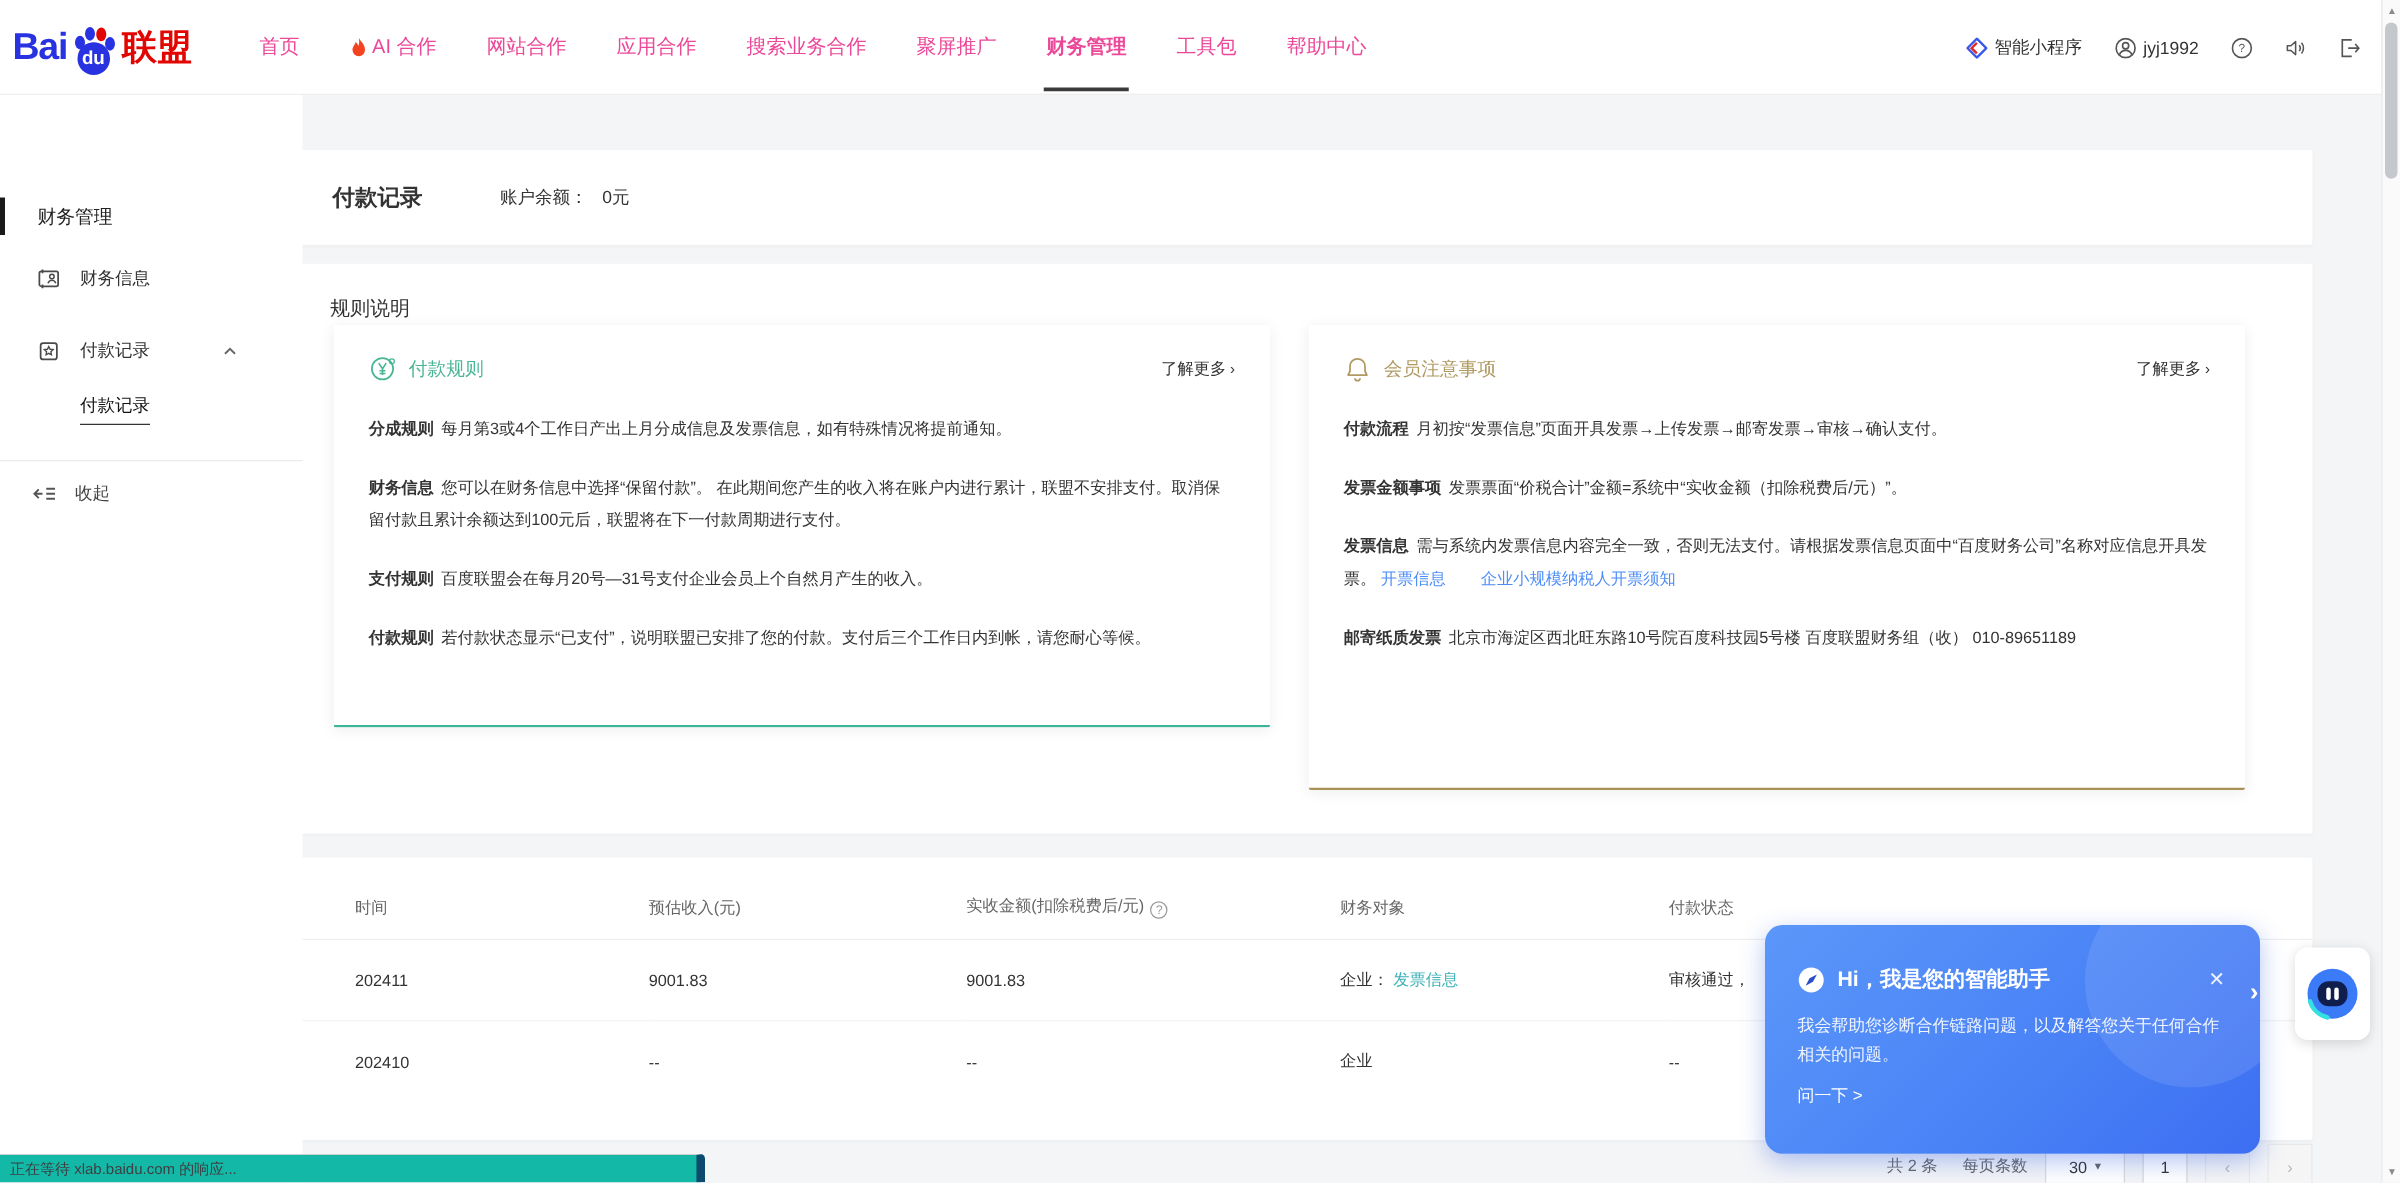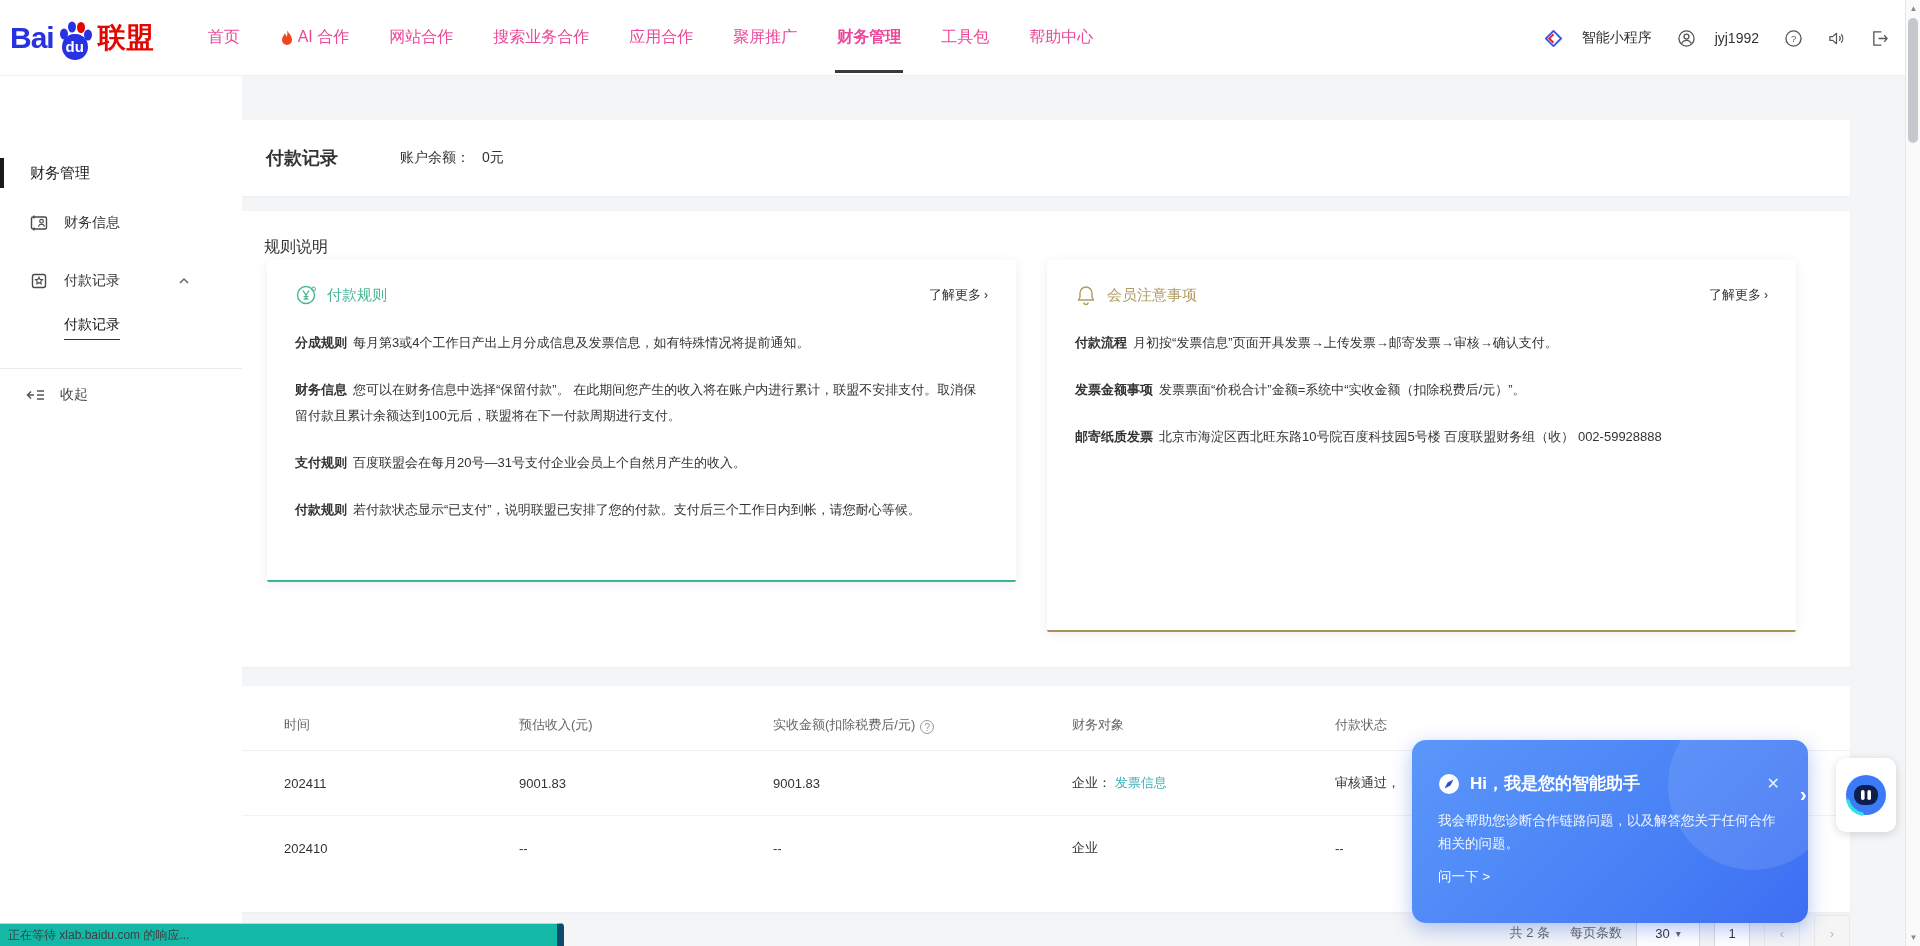--- a/index.html
+++ b/index.html
@@ -13,21 +13,21 @@
   .logo .bai { font-size:30px; font-weight:bold; color:#2932e1; letter-spacing:-1px; }
   .logo .paw { position:relative; width:40px; height:40px; margin:0 1px; }
   .logo .du { position:absolute; left:7px; top:16px; font-size:15px; font-weight:bold; color:#fff; background:#2932e1; border-radius:50%; width:26px; height:26px; line-height:26px; text-align:center; }
   .logo .union { font-size:28px; font-weight:bold; color:#e10601; margin-left:2px; }
   .nav { display:flex; height:76px; margin-left:34px; }
   .nav-item { display:flex; align-items:center; padding:0 20px; font-size:16px; color:#ec4899; cursor:pointer; position:relative; white-space:nowrap; }
   .nav-item.active { font-weight:bold; }
   .nav-item.active::after { content:""; position:absolute; left:18px; right:18px; bottom:3px; height:3px; background:#3a3a3a; }
   .flame { width:14px; height:16px; margin-right:4px; }
   .topbar-right { position:absolute; right:32px; top:0; height:76px; display:flex; align-items:center; gap:26px; }
-  .tr-item { display:flex; align-items:center; gap:20px; font-size:14px; color:#333; cursor:pointer; }
+  .tr-item { display:flex; align-items:center; gap:6px; font-size:14px; color:#333; cursor:pointer; }
   .icon16 { width:17px; height:17px; display:inline-block; }
 
   
   .scrollbar { position:absolute; right:0; top:0; width:15px; height:946px; background:#fafafa; border-left:1px solid #e7e7e7; z-index:60; }
   .sb-arrow { position:absolute; left:0; width:15px; height:15px; font-size:8px; color:#8a8a8a; text-align:center; line-height:15px; }
   .sb-thumb { position:absolute; left:2px; top:18px; width:10px; height:125px; background:#c4c7cc; border-radius:5px; }
 
   
   .sidebar { position:absolute; left:0; top:76px; width:242px; height:870px; background:#fff; z-index:10; }
   .side-title { position:relative; display:flex; align-items:center; height:34px; margin-top:80px; padding-left:30px; font-size:15px; font-weight:500; color:#222; }
@@ -128,24 +128,24 @@
       <div class="nav-item">
         <svg class="flame" viewBox="0 0 14 16">
             <path d="M7 0C8 3 12 5 12 10a5 5 0 0 1-10 0C2 7 4 6 4.5 3.5 5.7 4.6 6.4 5.4 6.5 7 7.5 5.5 7.6 2.5 7 0z" fill="#f3431f"></path>
           </svg>
         <span>AI 合作</span>
       </div>
       <div class="nav-item">
           <span>网站合作</span>
         </div>
       <div class="nav-item">
+          <span>应用合作</span>
+        </div>
+      <div class="nav-item">
           <span>搜索业务合作</span>
-        </div>
-      <div class="nav-item">
-          <span>应用合作</span>
         </div>
       <div class="nav-item">
           <span>聚屏推广</span>
         </div>
       <div class="nav-item active">
           <span>财务管理</span>
         </div>
       <div class="nav-item">
           <span>工具包</span>
         </div>
@@ -267,21 +267,24 @@
         <svg class="ricon" viewBox="0 0 22 22">
           <path d="M11 3a6 6 0 0 0-6 6v4l-1.5 3h15L17 13V9a6 6 0 0 0-6-6z" fill="none" stroke="#b09a62" stroke-width="1.4" stroke-linejoin="round"></path>
           <path d="M9 18.5a2 2 0 0 0 4 0" fill="none" stroke="#b09a62" stroke-width="1.4"></path>
         </svg>
         <span class="rule-title">会员注意事项</span>
         <span class="rule-more"><span>了解更多</span><span class="gt">›</span></span>
       </div>
       <div class="rule-body">
         <div class="rule-item"><b>付款流程</b><span>月初按“发票信息”页面开具发票→上传发票→邮寄发票→审核→确认支付。</span></div>
         <div class="rule-item"><b>发票金额事项</b><span>发票票面“价税合计”金额=系统中“实收金额（扣除税费后/元）”。</span></div>
-        <div class="rule-item"><b>邮寄纸质发票</b><span>北京市海淀区西北旺东路10号院百度科技园5号楼 百度联盟财务组（收） 002-59928888</span></div>
+        <div class="rule-item"><b>发票信息</b><span>需与系统内发票信息内容完全一致，否则无法支付。请根据发票信息页面中“百度财务公司”名称对应信息开具发票。</span>
+          <a>开票信息</a><a>企业小规模纳税人开票须知</a>
+        </div>
+        <div class="rule-item"><b>邮寄纸质发票</b><span>北京市海淀区西北旺东路10号院百度科技园5号楼 百度联盟财务组（收） 010-89651189</span></div>
       </div>
     </div>
   </div>
 
   <div class="card table-card">
     <table class="pay">
       <colgroup>
           <col class="c1">
           <col class="c2">
           <col class="c3">

